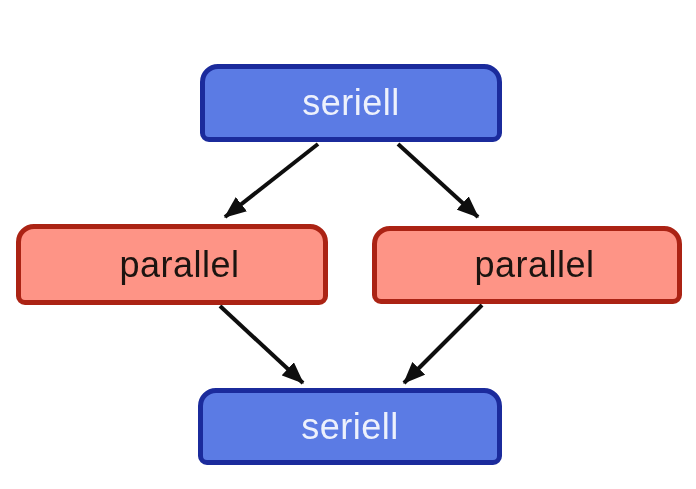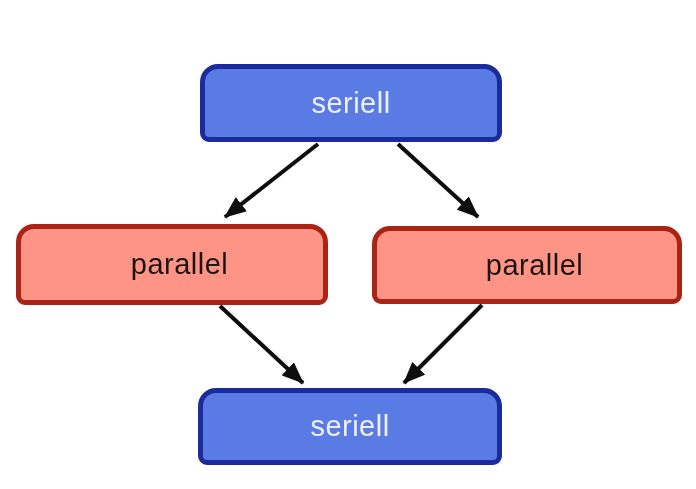--- a/index.html
+++ b/index.html
@@ -28,21 +28,21 @@
   .edges-layer #arrowhead polygon {
     fill: var(--arrow, #0e0e0e);
   }
   .node {
     position: absolute;
     box-sizing: border-box;
     display: flex;
     align-items: center;
     justify-content: center;
     border-radius: 18px 18px 9px 9px;
-    font-size: 29px;
+    font-size: 36px;
     letter-spacing: 0.5px;
   }
   .node.seriell {
     background: var(--seriell-fill, #5b7be4);
     border: 5px solid var(--seriell-border, #1b2b9c);
     color: var(--seriell-text, #edf1fc);
   }
   .node.parallel {
     background: var(--parallel-fill, #fe9486);
     border: 5px solid var(--parallel-border, #ab2314);

